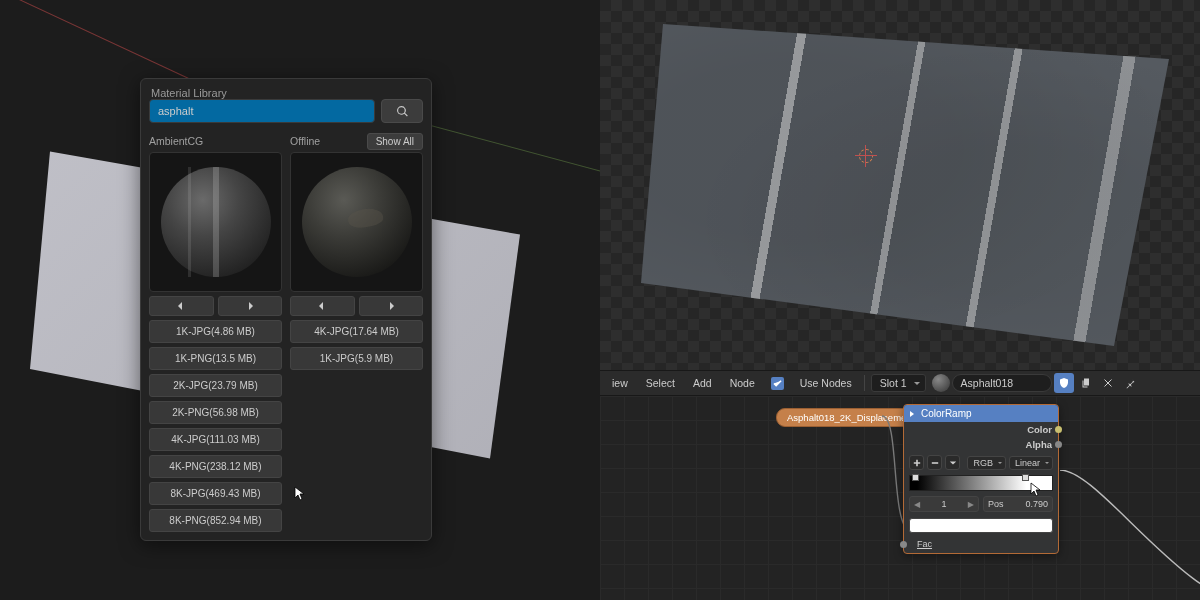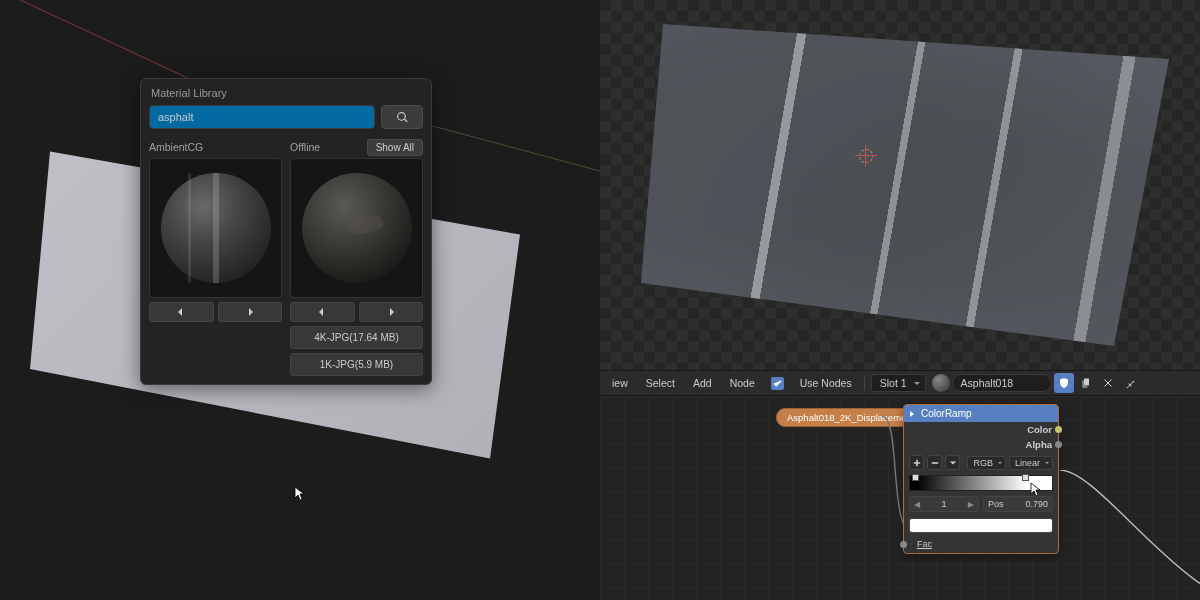--- a/index.html
+++ b/index.html
@@ -11,21 +11,21 @@
 .axis-green { position: absolute; width: 500px; height: 1px; background: #5a7a40; top: 90px; right: -200px; transform-origin: top left; transform: rotate(15deg); opacity: 0.6; }
 .plane-left {
   position: absolute; left: 30px; top: 145px; width: 500px; height: 320px;
   background: linear-gradient(135deg, #c8c8d0 0%, #b8b8c0 100%);
   clip-path: polygon(4% 2%, 98% 28%, 92% 98%, 0% 70%);
   opacity: 0.95;
 }
 
 
 .mat-panel { position: absolute; left: 140px; top: 78px; width: 292px; background: #232323; border: 1px solid #3a3a3a; border-radius: 6px; padding: 8px; box-shadow: 0 4px 20px rgba(0,0,0,0.5); }
-.mat-title { color: #9a9a9a; font-size: 11px; margin-bottom: 6px; padding-left: 2px; }
+.mat-title { color: #9a9a9a; font-size: 11px; margin-bottom: 0; padding-left: 2px; }
 .search-row { display: flex; gap: 6px; margin-bottom: 8px; }
 .search-input { flex: 1; background: #0369a1; border: 1px solid #3a3a3a; border-radius: 4px; color: #ccc; font-size: 11px; padding: 5px 8px; outline: none; }
 .search-btn { width: 42px; background: #3c3c3c; border: 1px solid #4a4a4a; border-radius: 4px; display: flex; align-items: center; justify-content: center; cursor: pointer; }
 .search-btn svg { width: 13px; height: 13px; fill: #ccc; }
 
 .cols { display: flex; gap: 8px; }
 .col { flex: 1; display: flex; flex-direction: column; }
 .col-head { display: flex; justify-content: space-between; align-items: center; margin-bottom: 1px; height: 20px; }
 .col-label { color: #a0a0a0; font-size: 10.5px; }
 .showall-btn { background: #3c3c3c; border: 1px solid #4a4a4a; border-radius: 3px; color: #ccc; font-size: 10px; padding: 2px 8px; cursor: pointer; }
@@ -158,20 +158,30 @@
               <svg viewBox="0 0 10 10">
                 <path d="M6 1L2 5l4 4V1z"></path>
               </svg>
             </div>
           <div class="nav-btn">
               <svg viewBox="0 0 10 10">
                 <path d="M4 1l4 4-4 4V1z"></path>
               </svg>
             </div>
         </div>
+        <div class="res-list">
+          <div class="res-btn">1K-JPG(4.86 MB)</div>
+          <div class="res-btn">1K-PNG(13.5 MB)</div>
+          <div class="res-btn">2K-JPG(23.79 MB)</div>
+          <div class="res-btn">2K-PNG(56.98 MB)</div>
+          <div class="res-btn">4K-JPG(111.03 MB)</div>
+          <div class="res-btn">4K-PNG(238.12 MB)</div>
+          <div class="res-btn">8K-JPG(469.43 MB)</div>
+          <div class="res-btn">8K-PNG(852.94 MB)</div>
+        </div>
       </div>
 
       <div class="col">
         <div class="col-head">
           <span class="col-label">Offline</span>
           <button class="showall-btn">Show All</button>
         </div>
         <div class="sphere-box">
           <div class="sphere sphere2"></div>
         </div>

